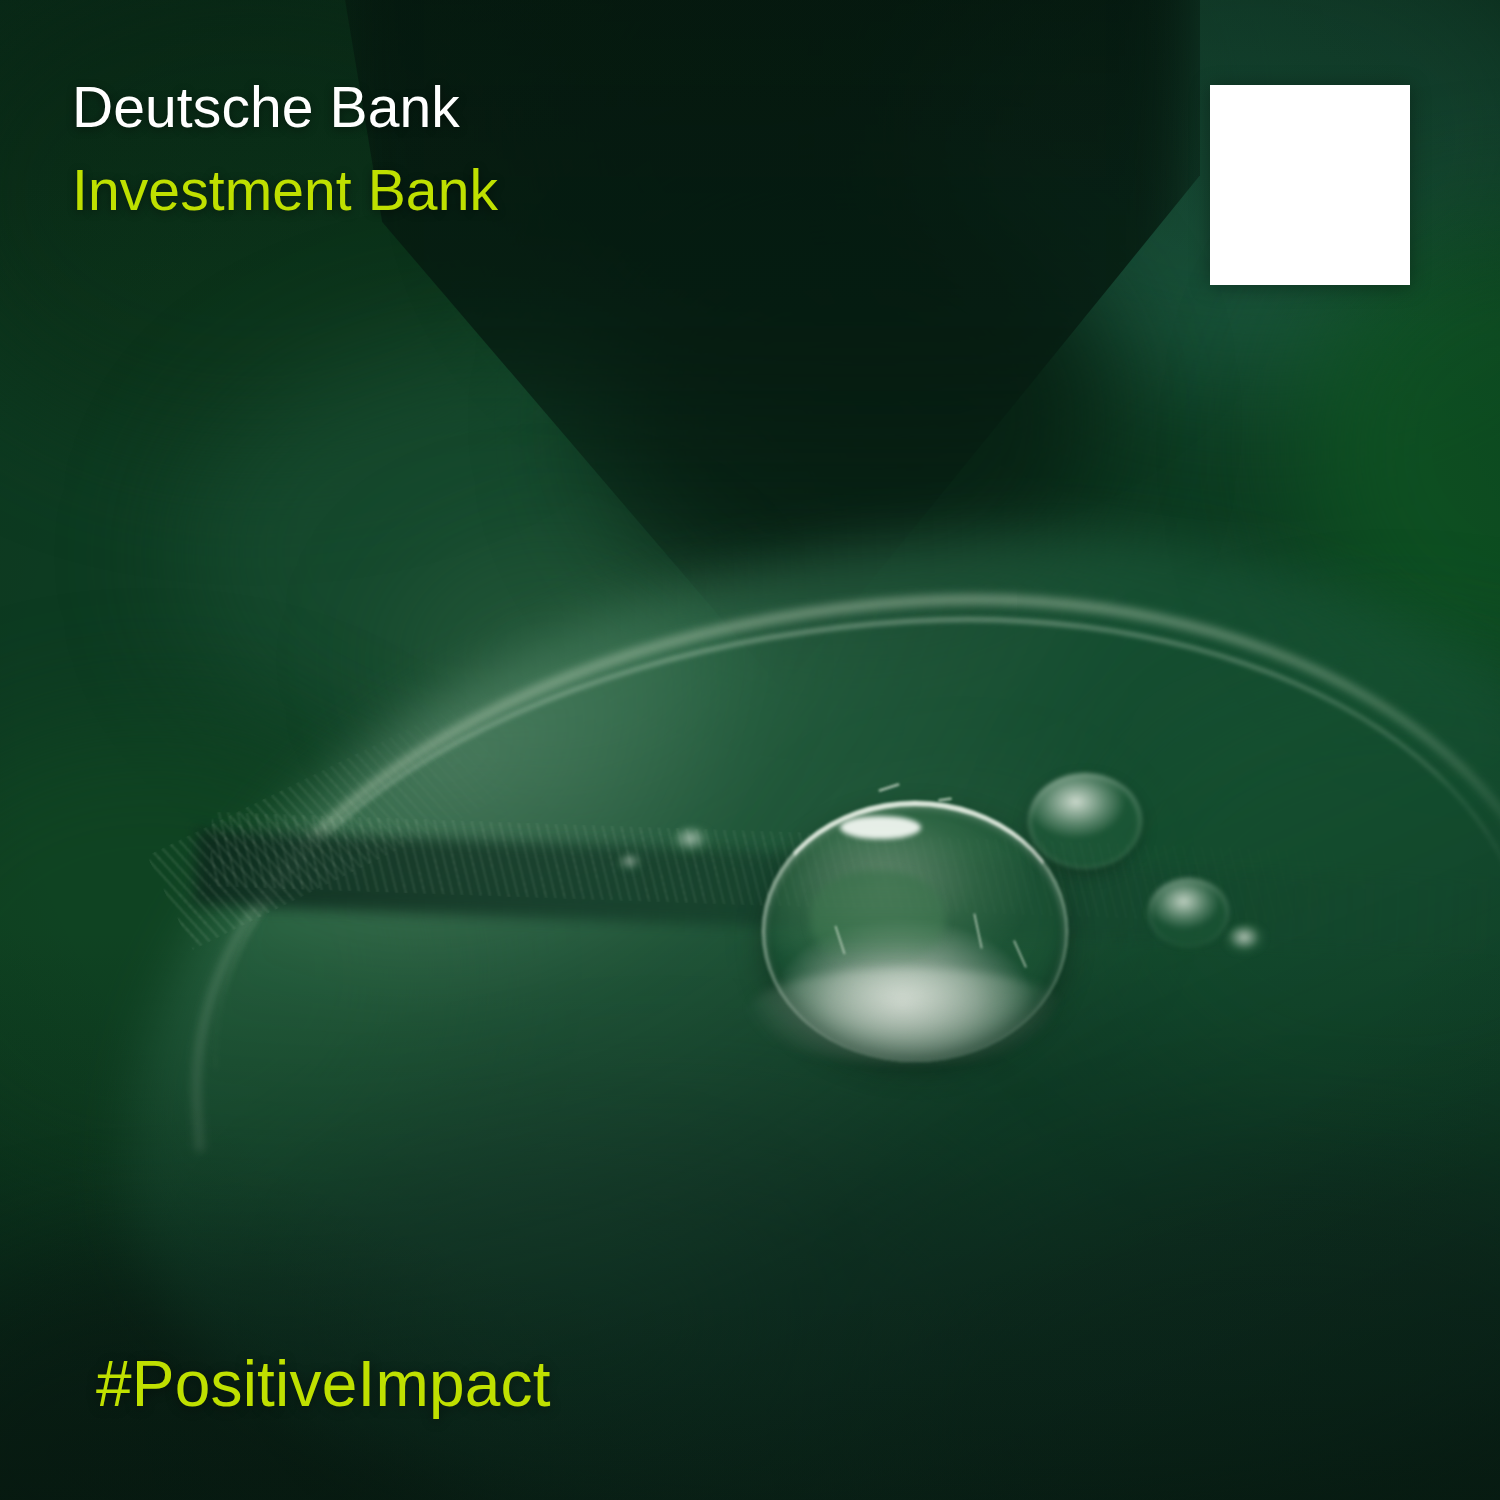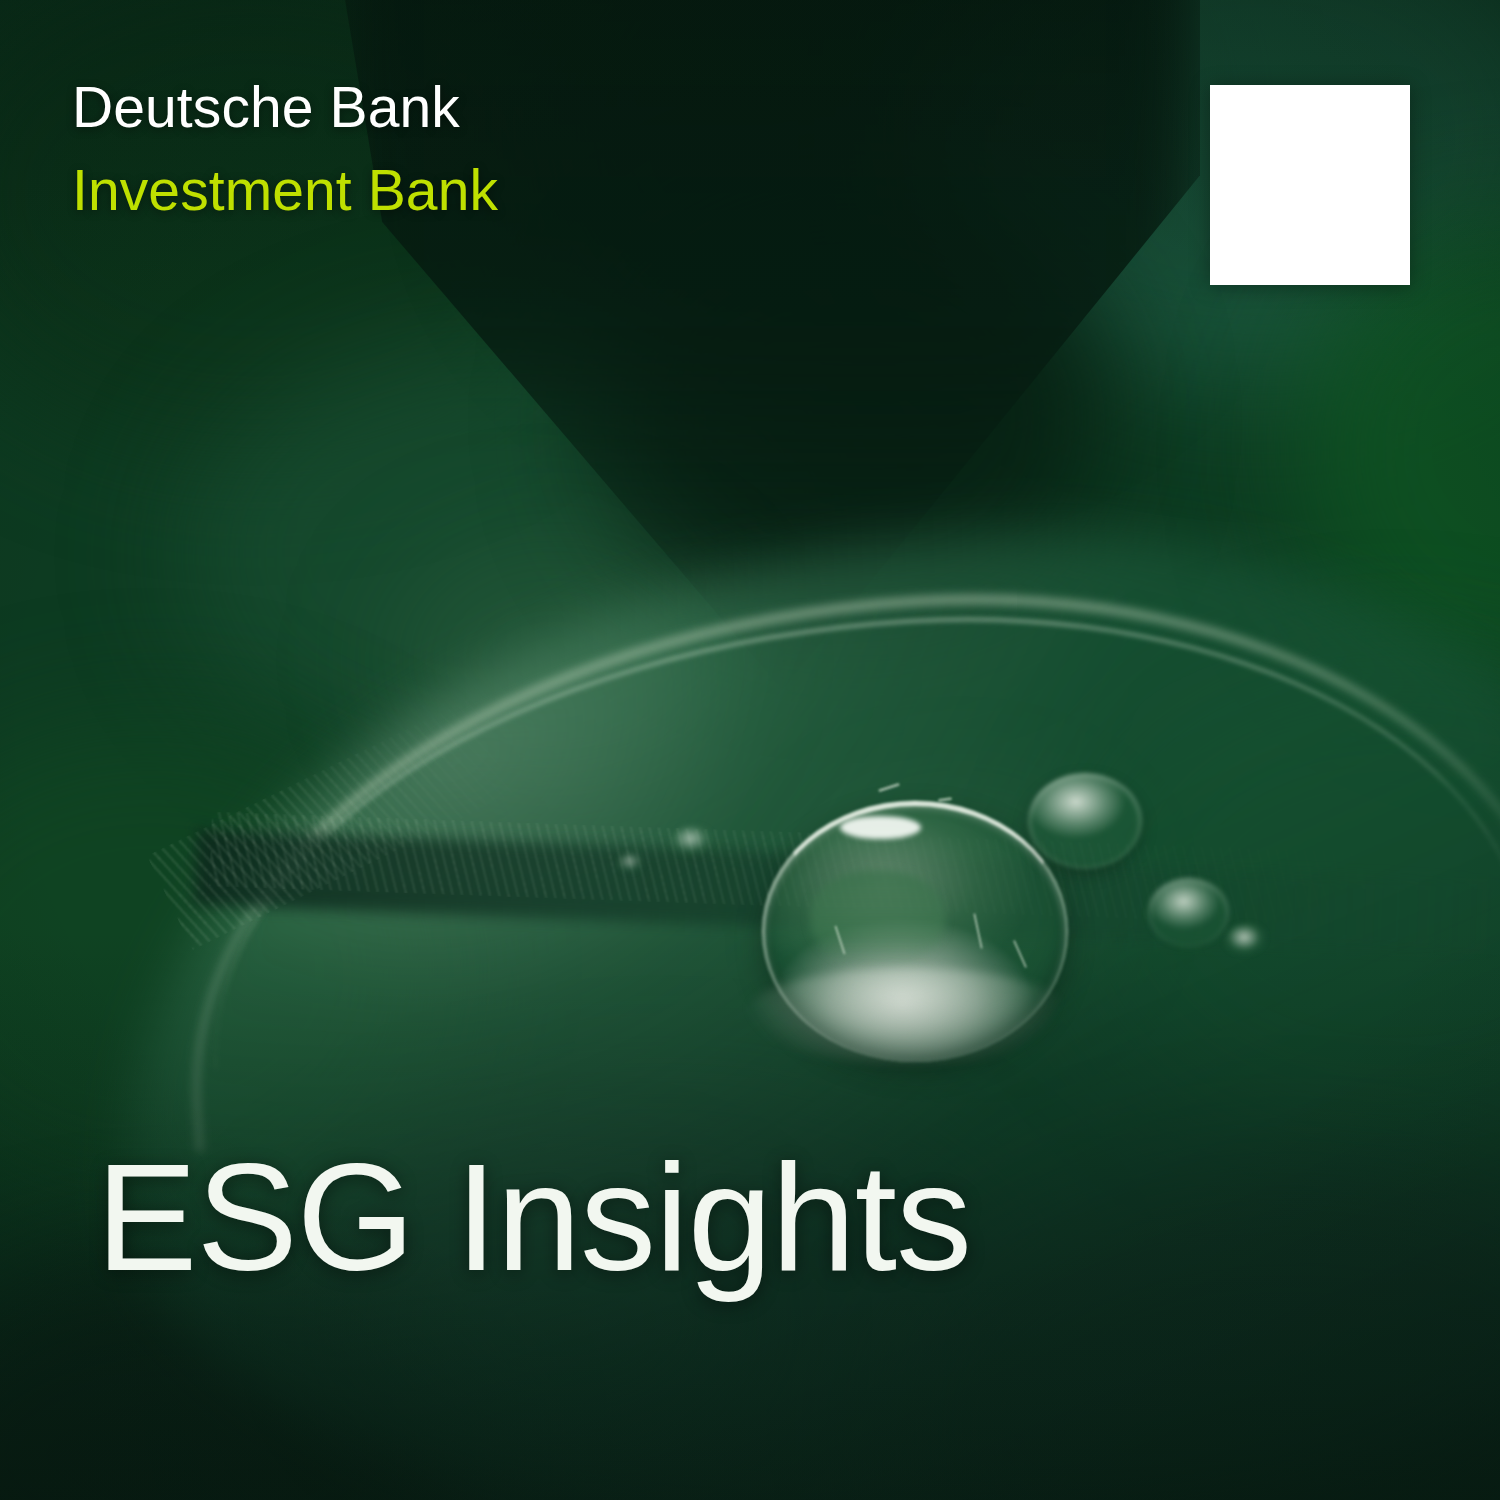--- a/index.html
+++ b/index.html
@@ -296,16 +296,16 @@
           <rect x="22" y="22" width="156" height="156" fill="#0d4a2a" opacity="0"></rect>
         </g>
         <path d="M22 22 h156 v156 h-156 z" fill="none"></path>
         <rect x="22" y="22" width="156" height="156" fill="none" stroke="none"></rect>
         <path d="M0 0 h200 v200 h-200 z M22 22 v156 h156 v-156 z" fill="#ffffff" fill-rule="evenodd"></path>
         <path d="M22 22 h156 v156 h-156 z" fill="rgba(18,66,40,0)"></path>
         <polygon points="140,48 155,48 78,152 60,152" fill="#ffffff"></polygon>
       </svg>
     </div>
 
-    <div id="headline">ESG Insights</div>
+    <div id="hashtag">#PositiveImpact</div>
 
   </div>
 </div>
 
 </body></html>

